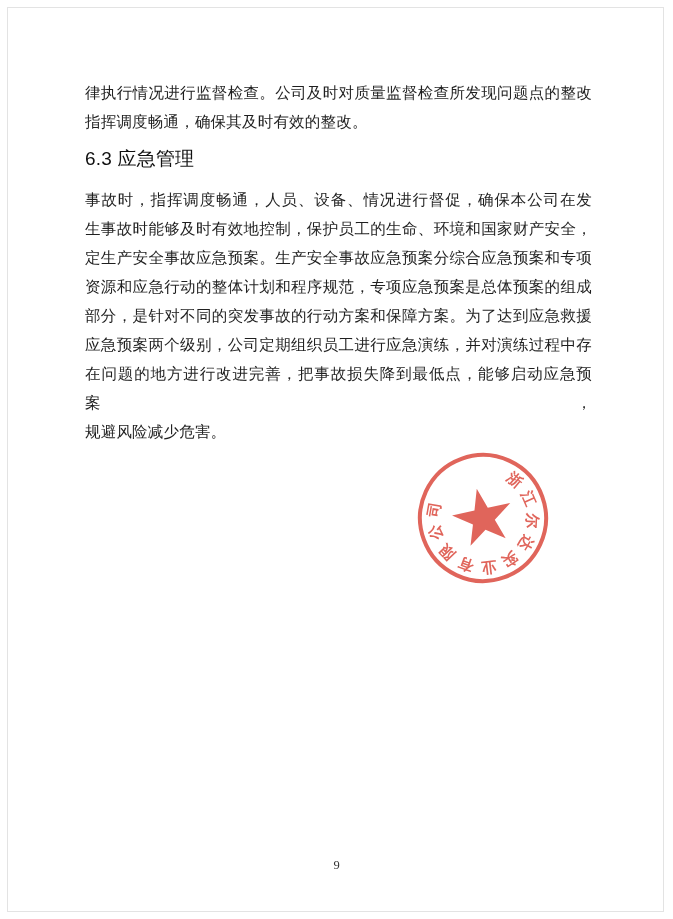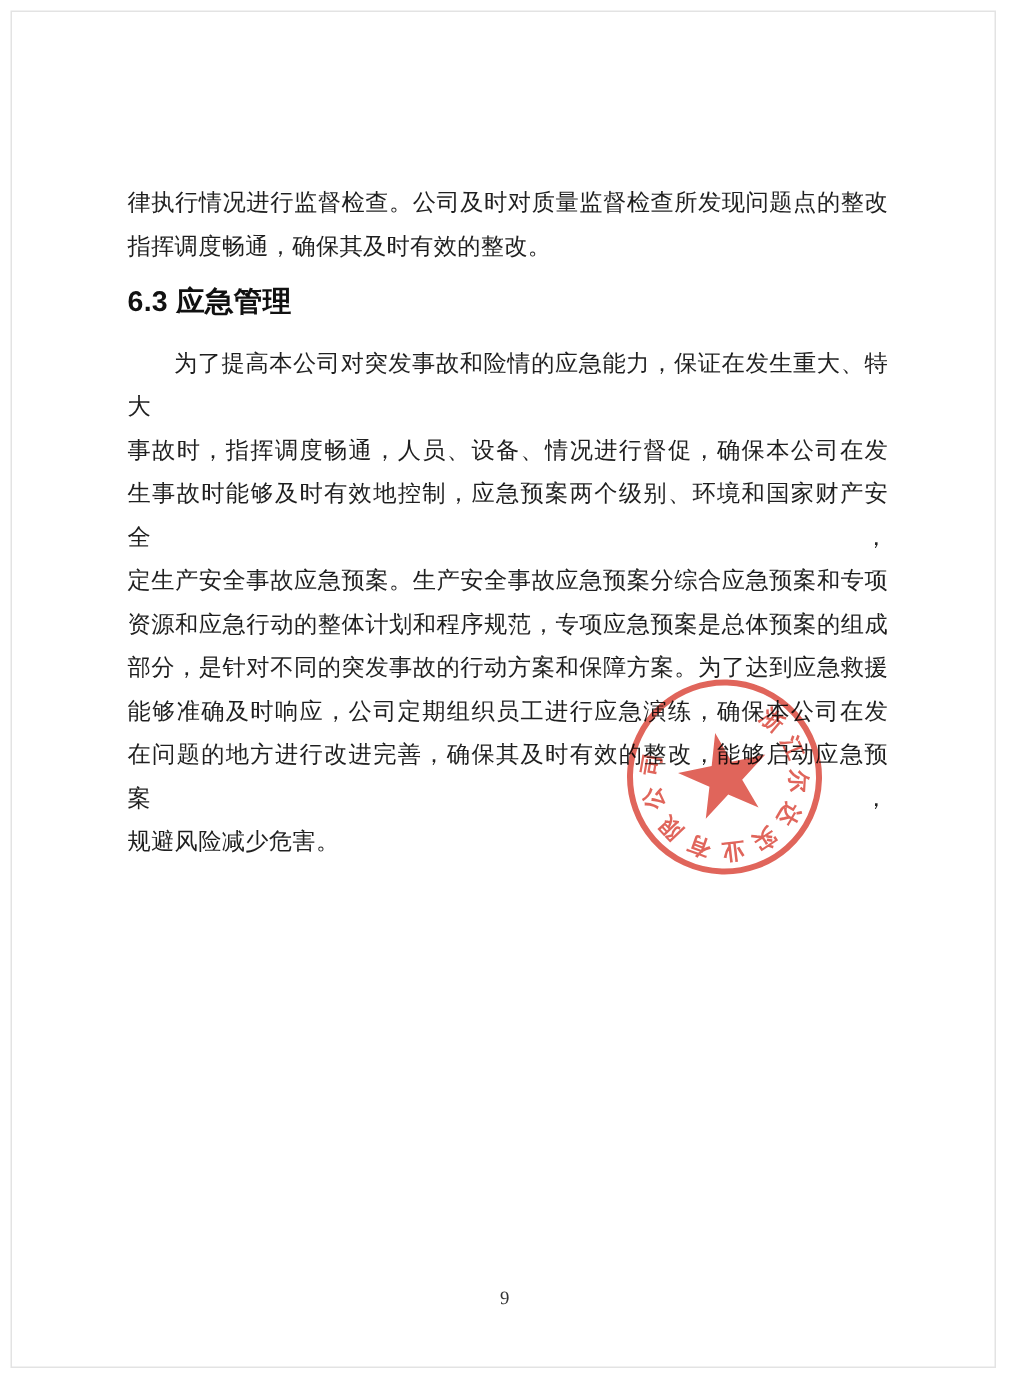--- a/index.html
+++ b/index.html
@@ -26,38 +26,37 @@
     pointer-events: none;
   }
   .content {
     position: absolute;
     left: 85px;
     top: 78px;
     width: 507px;
     font-size: 15.5px;
     line-height: 29px;
     letter-spacing: 0.2px;
-    margin-top: 43px;
   }
   .tline {
     width: 100%;
     white-space: nowrap;
   }
   .just {
     white-space: normal;
     text-align: justify;
     text-align-last: justify;
     text-justify: inter-character;
   }
   .indent { text-indent: 31px; }
   .heading {
     margin: 9px 0 12px 0;
     font-size: 19px;
     line-height: 28px;
-    font-weight: bold;
+    font-weight: normal;
     font-family: "Liberation Sans", "DejaVu Sans", sans-serif;
     color: #111;
   }
   .para2 { margin-top: 2px; }
 
   
   .stamp {
     position: absolute;
     left: 418px;
     top: 453px;
@@ -114,28 +113,27 @@
 
   <div class="content">
     <div class="para1">
       <div class="tline just">律执行情况进行监督检查。公司及时对质量监督检查所发现问题点的整改</div>
       <div class="tline">指挥调度畅通，确保其及时有效的整改。</div>
     </div>
 
     <div class="heading">6.3 应急管理</div>
 
     <div class="para2">
-      <div class="tline just indent">为了提高本公司对突发事故和险情的应急能力，保证在发生重大、特大</div>
       <div class="tline just">事故时，指挥调度畅通，人员、设备、情况进行督促，确保本公司在发</div>
-      <div class="tline just">生事故时能够及时有效地控制，应急预案两个级别、环境和国家财产安全，</div>
+      <div class="tline just">生事故时能够及时有效地控制，保护员工的生命、环境和国家财产安全，</div>
       <div class="tline just">定生产安全事故应急预案。生产安全事故应急预案分综合应急预案和专项</div>
       <div class="tline just">资源和应急行动的整体计划和程序规范，专项应急预案是总体预案的组成</div>
       <div class="tline just">部分，是针对不同的突发事故的行动方案和保障方案。为了达到应急救援</div>
-      <div class="tline just">能够准确及时响应，公司定期组织员工进行应急演练，确保本公司在发</div>
-      <div class="tline just">在问题的地方进行改进完善，确保其及时有效的整改，能够启动应急预案，</div>
+      <div class="tline just">应急预案两个级别，公司定期组织员工进行应急演练，并对演练过程中存</div>
+      <div class="tline just">在问题的地方进行改进完善，把事故损失降到最低点，能够启动应急预案，</div>
       <div class="tline">规避风险减少危害。</div>
     </div>
   </div>
 
   <div class="stamp">
     <div class="stamp-ring"></div>
     <div class="stamp-star"></div>
     <span class="sc" style="--a:-120deg">浙</span>
     <span class="sc" style="--a:-93.3deg">江</span>
     <span class="sc" style="--a:-66.7deg">尔</span>

